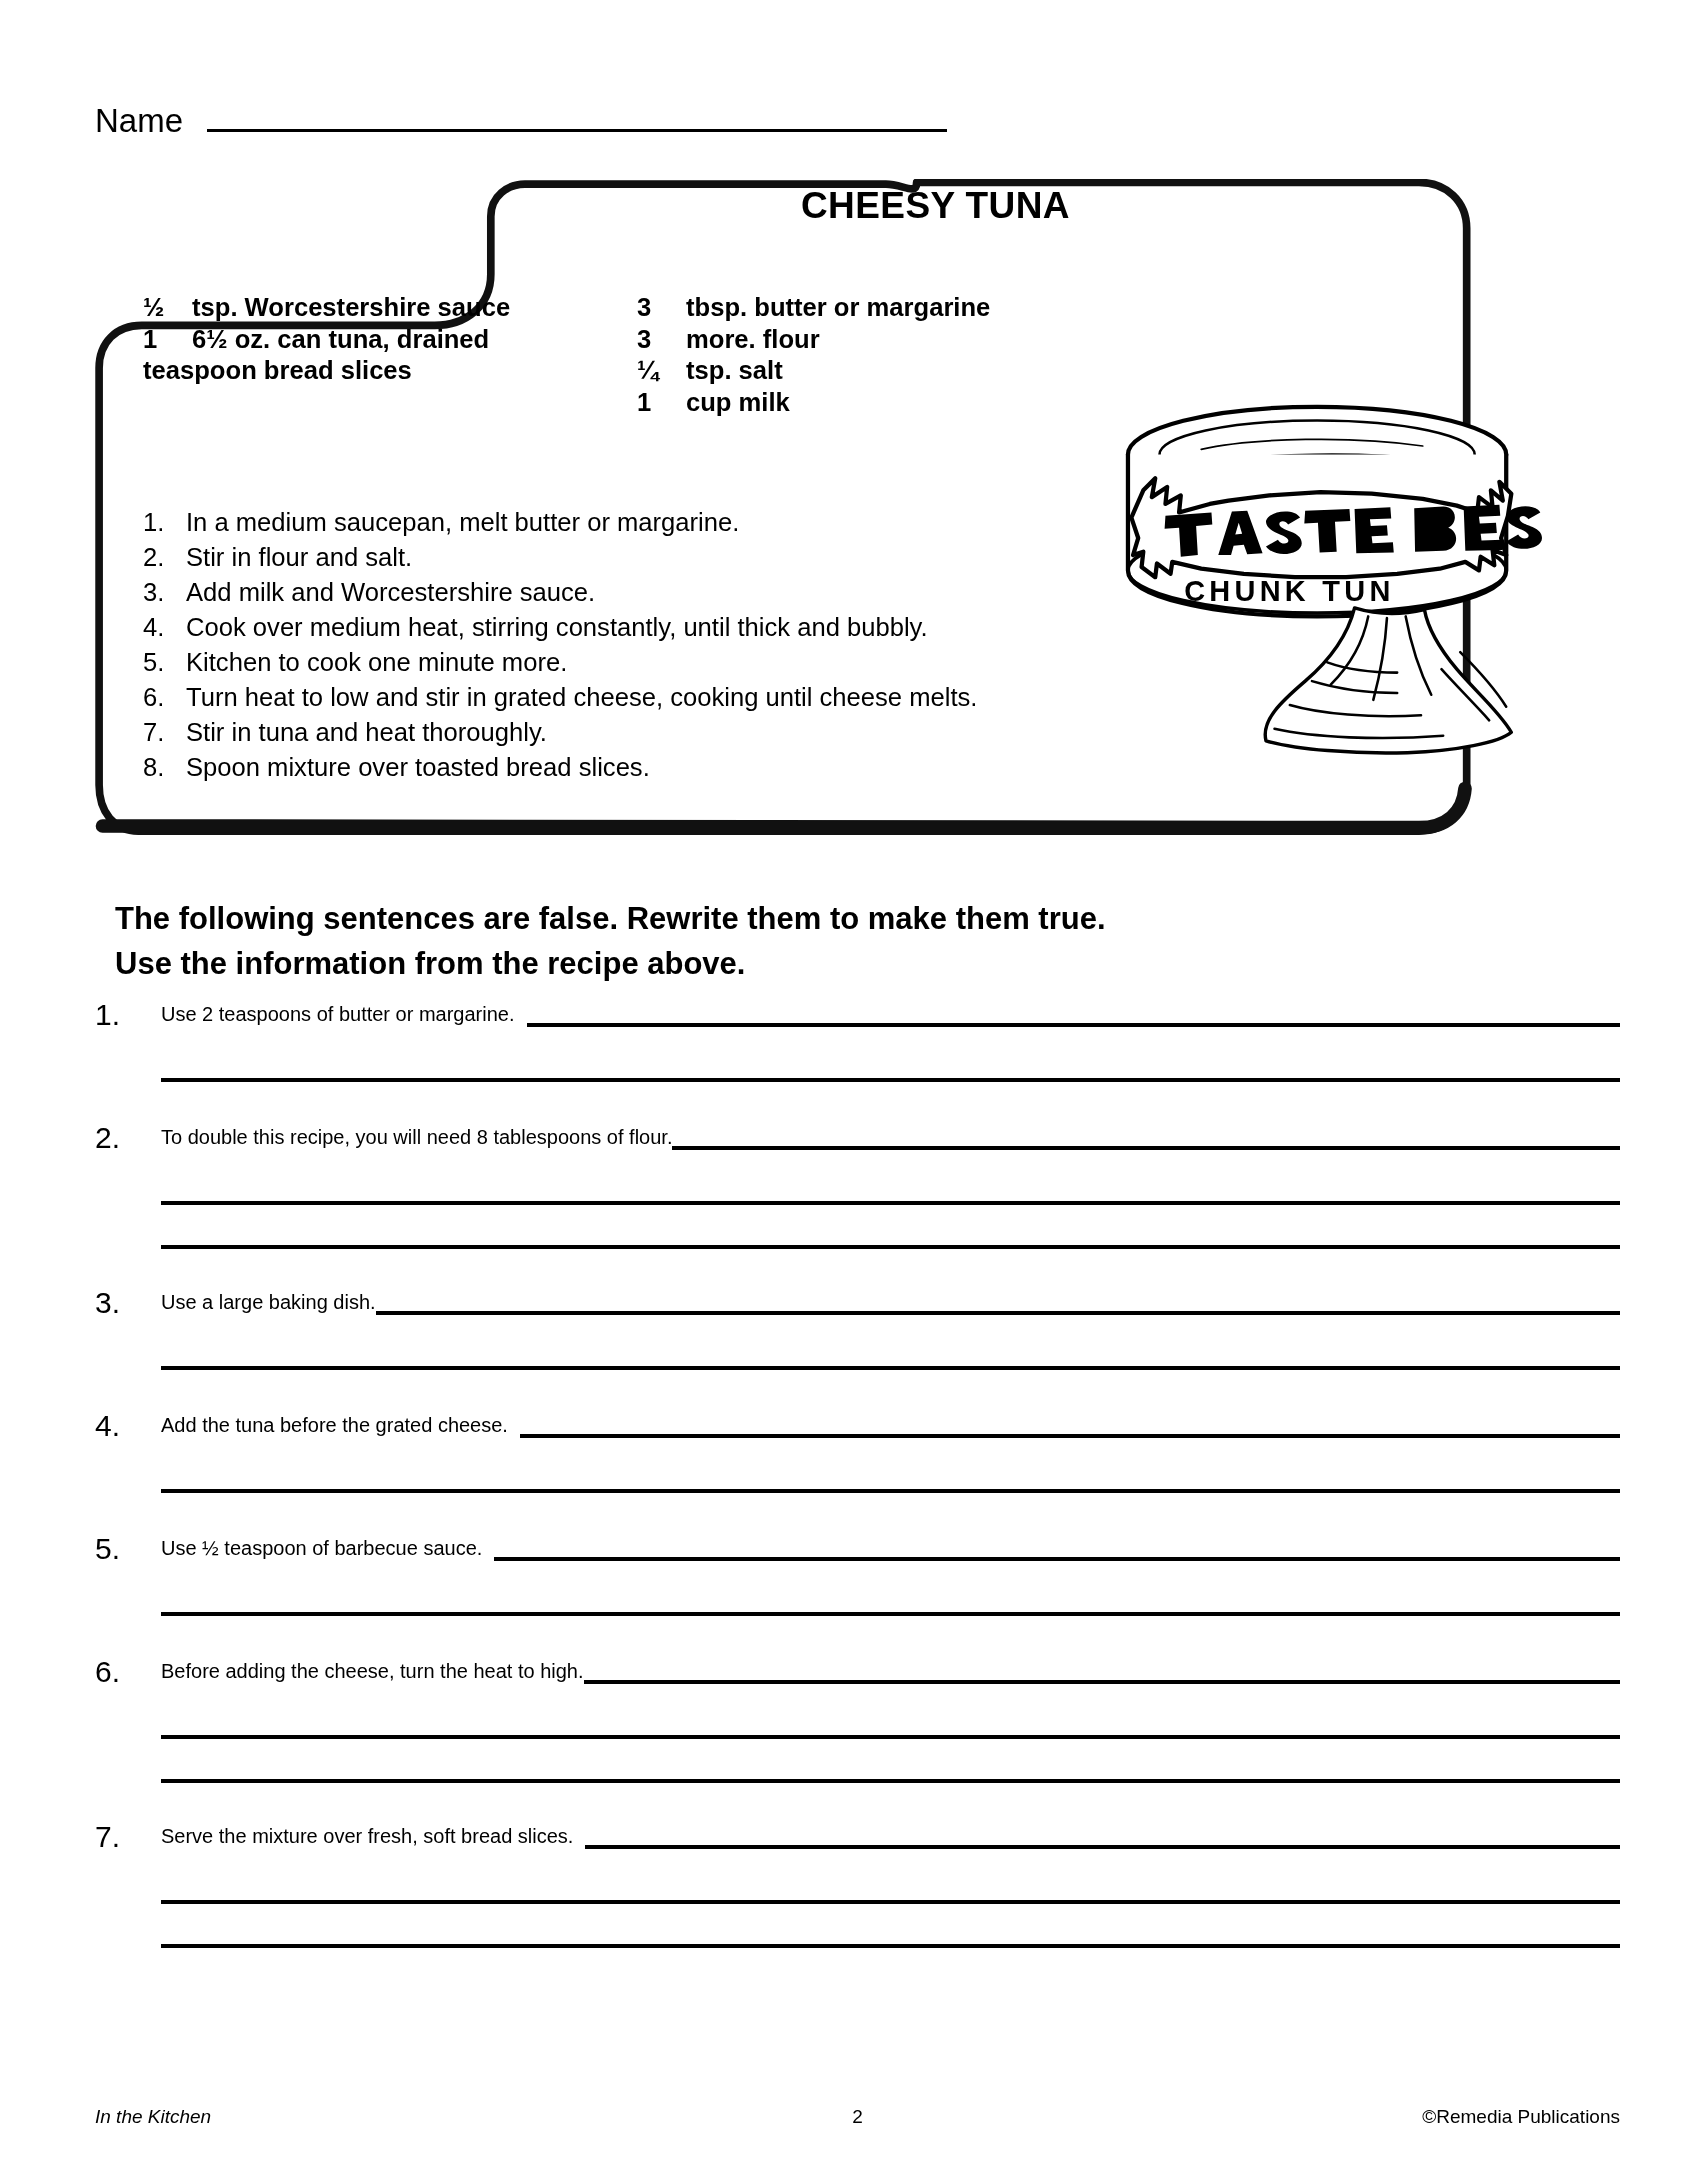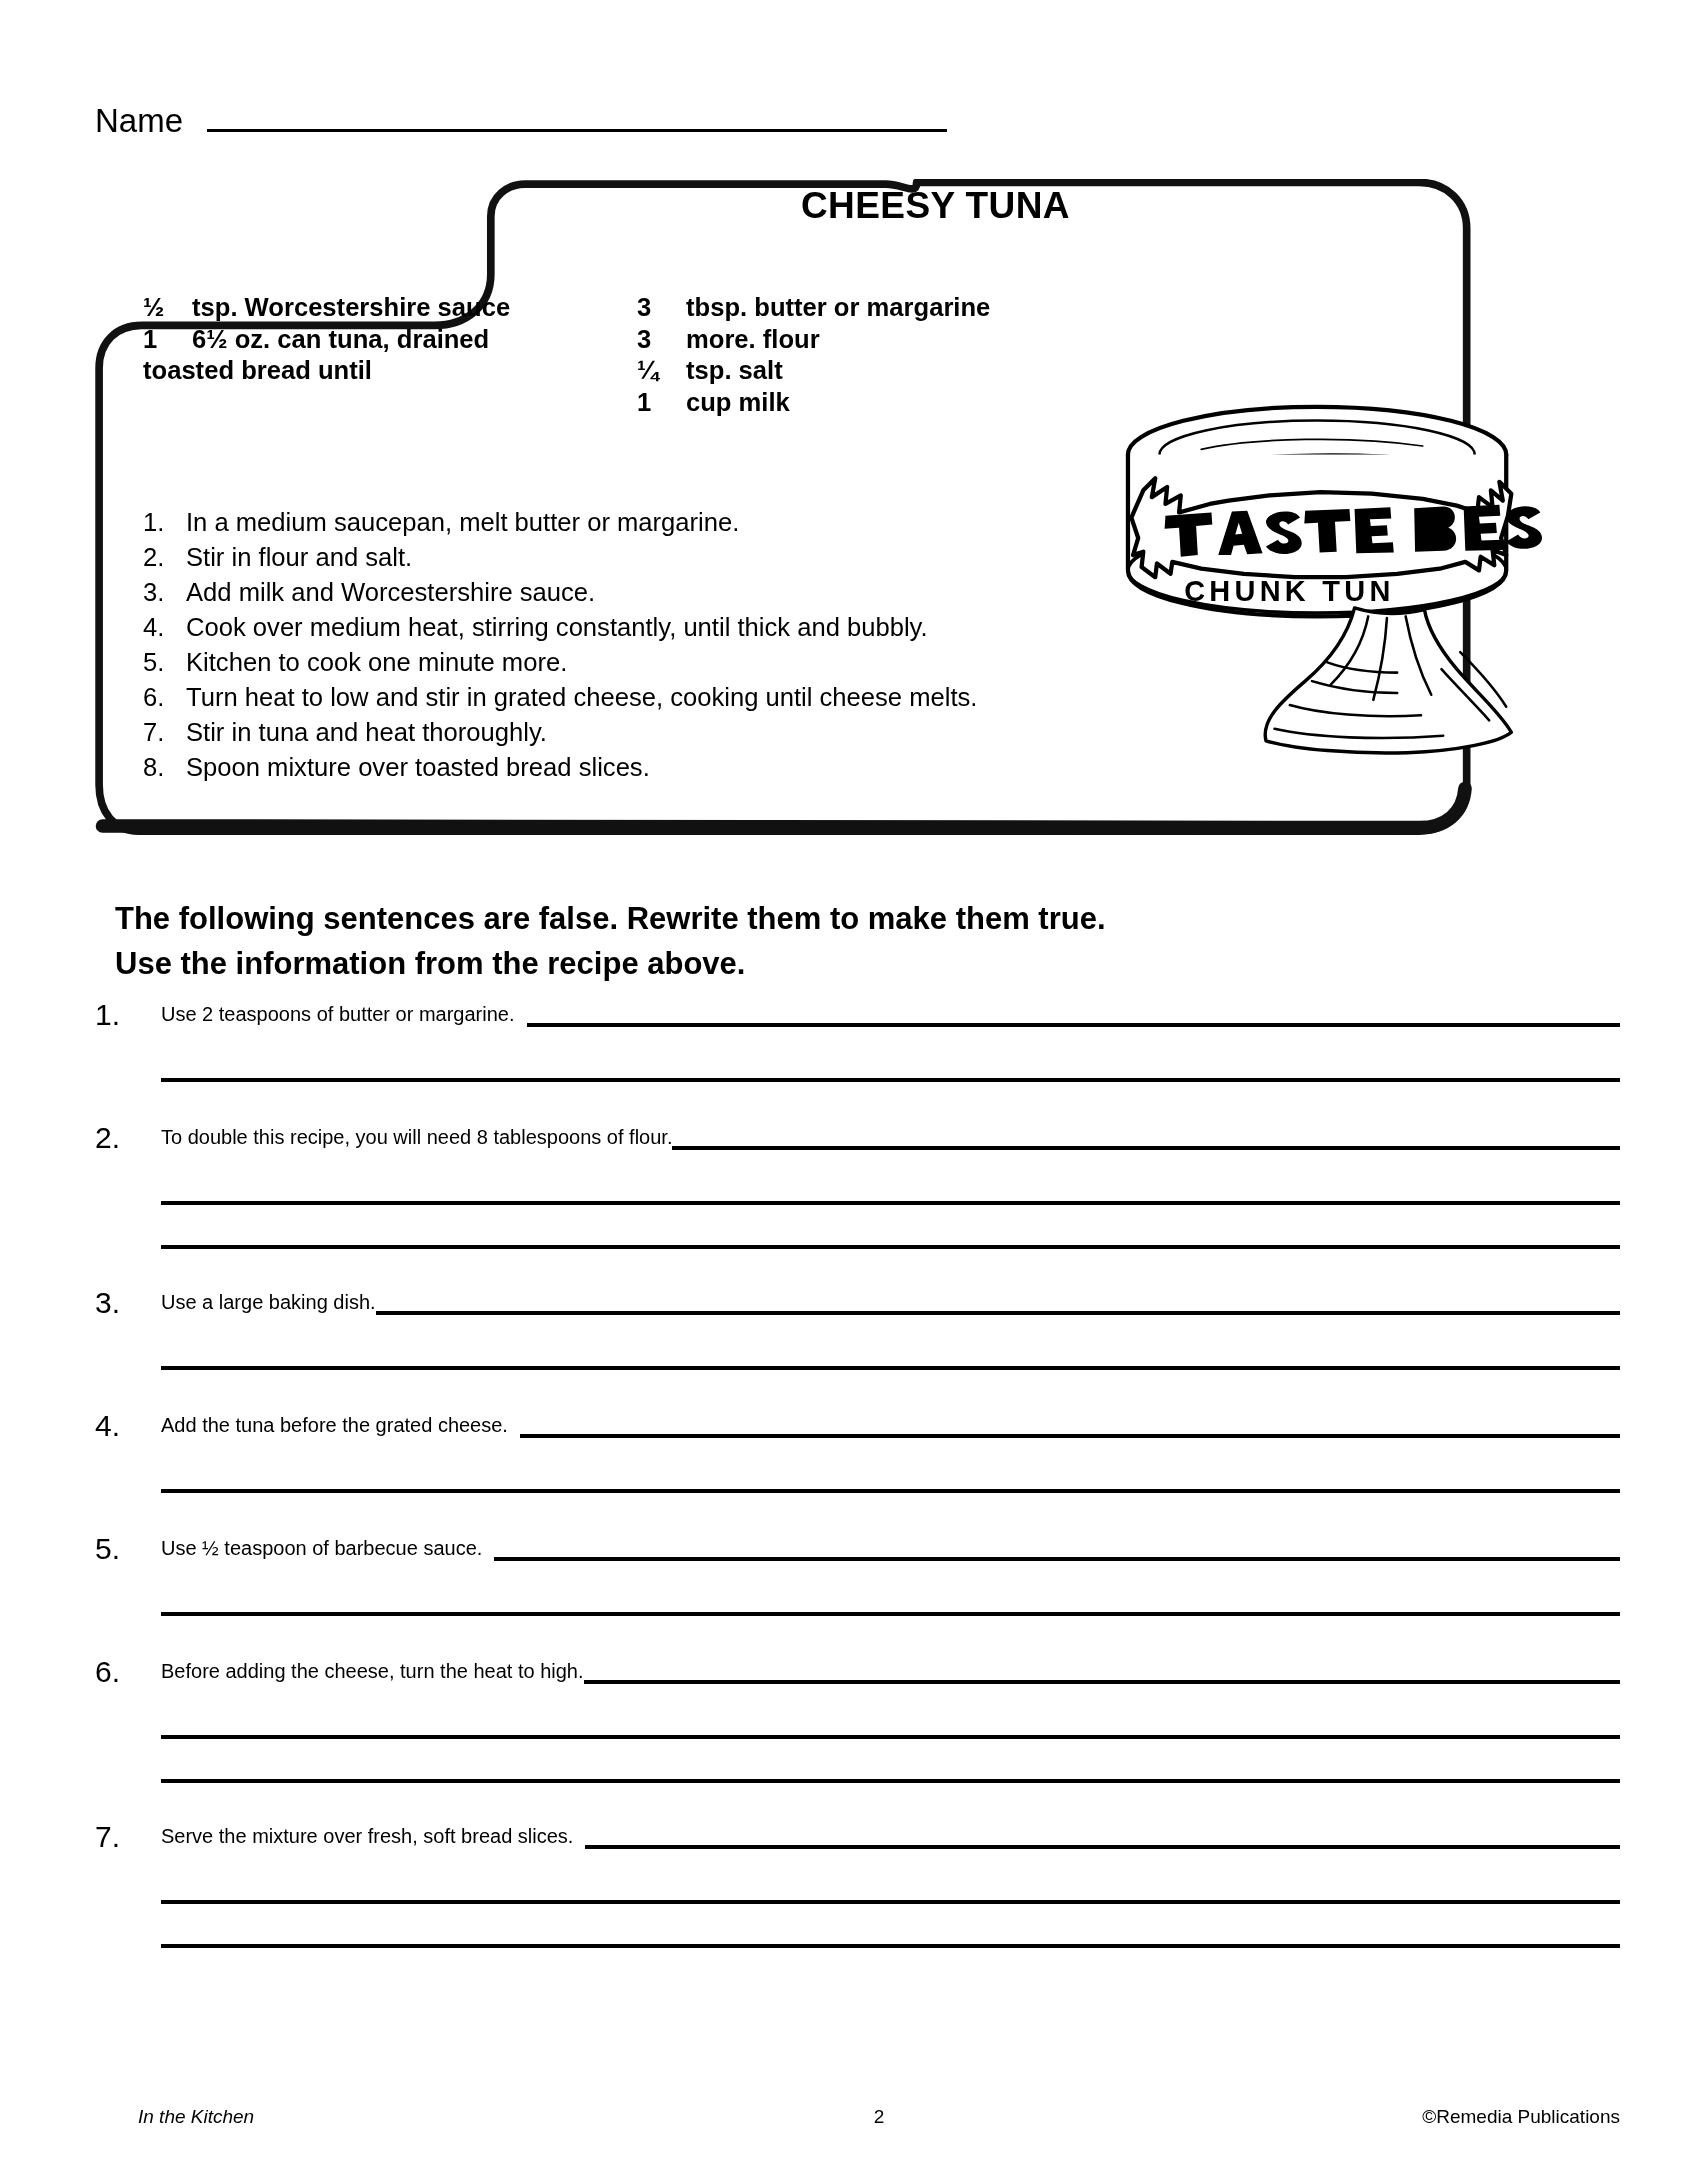--- a/index.html
+++ b/index.html
@@ -196,21 +196,20 @@
     top: 2106px;
     width: 1525px;
     display: flex;
     align-items: baseline;
     font-size: 19px;
   }
   .footer-left {
     font-style: italic;
     width: 33%;
     text-align: left;
-    margin-left: 43px;
   }
   .footer-center {
     width: 34%;
     text-align: center;
   }
   .footer-right {
     width: 33%;
     text-align: right;
   }
 </style>
@@ -249,21 +248,21 @@
   <div class="ing-col left">
     <div class="ing-row">
       <span class="ing-qty">½</span>
       <span class="ing-text">tsp. Worcestershire sauce</span>
     </div>
     <div class="ing-row">
       <span class="ing-qty">1</span>
       <span class="ing-text">6½ oz. can tuna, drained</span>
     </div>
     <div class="ing-row">
-      <span class="ing-text">toasted bread until</span>
+      <span class="ing-text">teaspoon bread slices</span>
     </div>
   </div>
   <div class="ing-col right">
     <div class="ing-row">
       <span class="ing-qty">3</span>
       <span class="ing-text">tbsp. butter or margarine</span>
     </div>
     <div class="ing-row">
       <span class="ing-qty">3</span>
       <span class="ing-text">more. flour</span>

